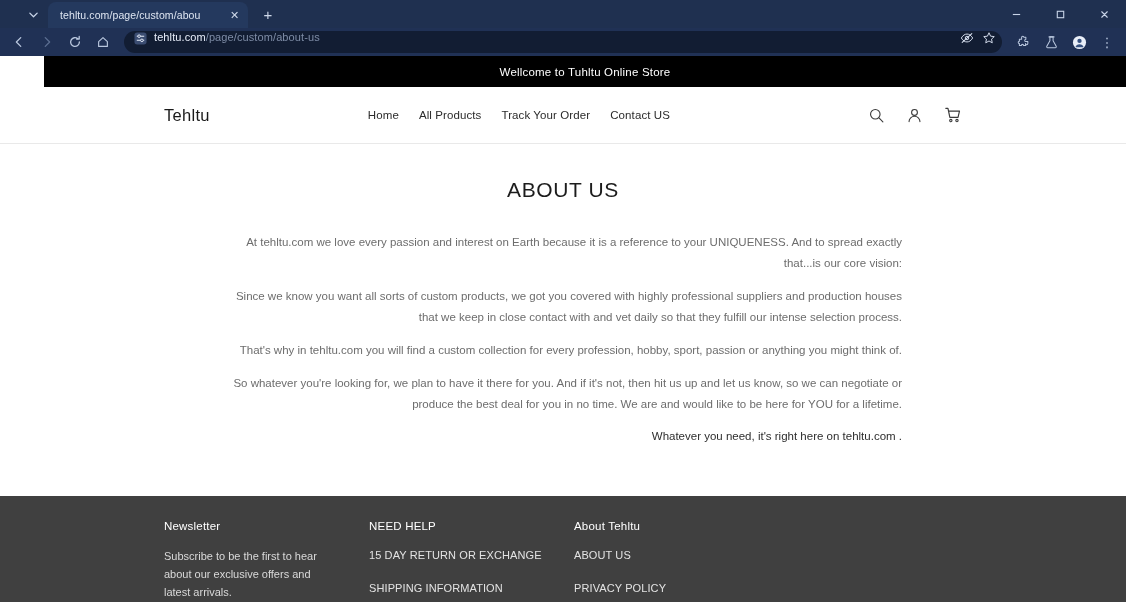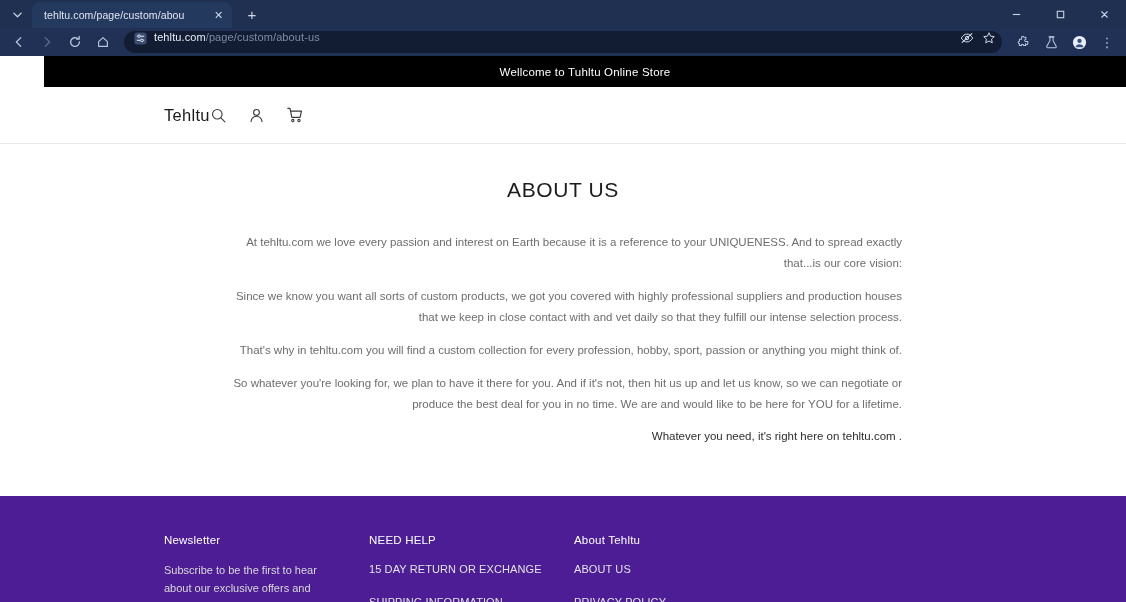--- a/index.html
+++ b/index.html
@@ -8,21 +8,21 @@
     overflow: hidden;
     font-family: "Liberation Sans", sans-serif;
     background: #ffffff;
   }
 
   
   .browser { width: 1126px; height: 602px; display: flex; flex-direction: column; }
 
   .tabstrip {
     height: 28px; background: #1f3050; display: flex; align-items: flex-end;
-    padding-left: 4px; position: relative; flex: 0 0 28px;
+    padding-left: 20px; position: relative; flex: 0 0 28px;
   }
   .tab-list-btn {
     width: 26px; height: 24px; margin-bottom: 2px; border-radius: 4px;
     display: flex; align-items: center; justify-content: center;
     color: #c8d4e8;
   }
   .tab {
     height: 26px; min-width: 200px; max-width: 230px;
     background: #24395e; border-radius: 8px 8px 0 0;
     display: flex; align-items: center; padding: 0 6px 0 12px; gap: 6px;
@@ -105,22 +105,22 @@
   }
   .para {
     font-size: 11.5px; line-height: 1.82; color: #6d6d6d;
     margin-bottom: 12px; text-align: right;
   }
   .para.strong { color: #2e2e2e; }
 
   
   .footer {
     position: absolute; left: 0; right: 0; top: 440px; bottom: 0;
-    background: #4c1d95; color: #ffffff;
-    padding: 38px 164px 0 164px;
+    background: #404040; color: #ffffff;
+    padding: 24px 164px 0 164px;
     display: flex; gap: 0;
   }
   .fcol { }
   .fcol-news { width: 205px; }
   .fcol-connect { width: 205px; }
   .fcol-help { width: 205px; }
   .fcol-about { width: 180px; }
   .fcol-title {
     font-size: 11.5px; color: #ffffff; margin-bottom: 16px;
     letter-spacing: .2px;
@@ -245,20 +245,26 @@
       <div class="tb-btn" style="font-size:13px;">⋮</div>
     </div>
   </div>
 
   <div class="viewport">
 
     <div class="announce">Wellcome to Tuhltu Online Store</div>
 
     <div class="site-header">
       <div class="logo">Tehltu</div>
+      <nav class="main-nav">
+        <a class="nav-link">Home</a>
+        <a class="nav-link">All Products</a>
+        <a class="nav-link">Track Your Order</a>
+        <a class="nav-link">Contact US</a>
+      </nav>
       <div class="header-icons">
         <span class="hdr-icon">
           <svg width="17" height="17" viewBox="0 0 20 20">
               <circle cx="8.6" cy="8.6" r="5.6" stroke="#3a3a3a" stroke-width="1.3" fill="none"></circle>
               <path d="M12.9 12.9 L17.5 17.5" stroke="#3a3a3a" stroke-width="1.3" stroke-linecap="round"></path>
             </svg>
         </span>
         <span class="hdr-icon">
           <svg width="17" height="17" viewBox="0 0 20 20">
               <circle cx="10" cy="6.4" r="3.4" stroke="#3a3a3a" stroke-width="1.3" fill="none"></circle>

